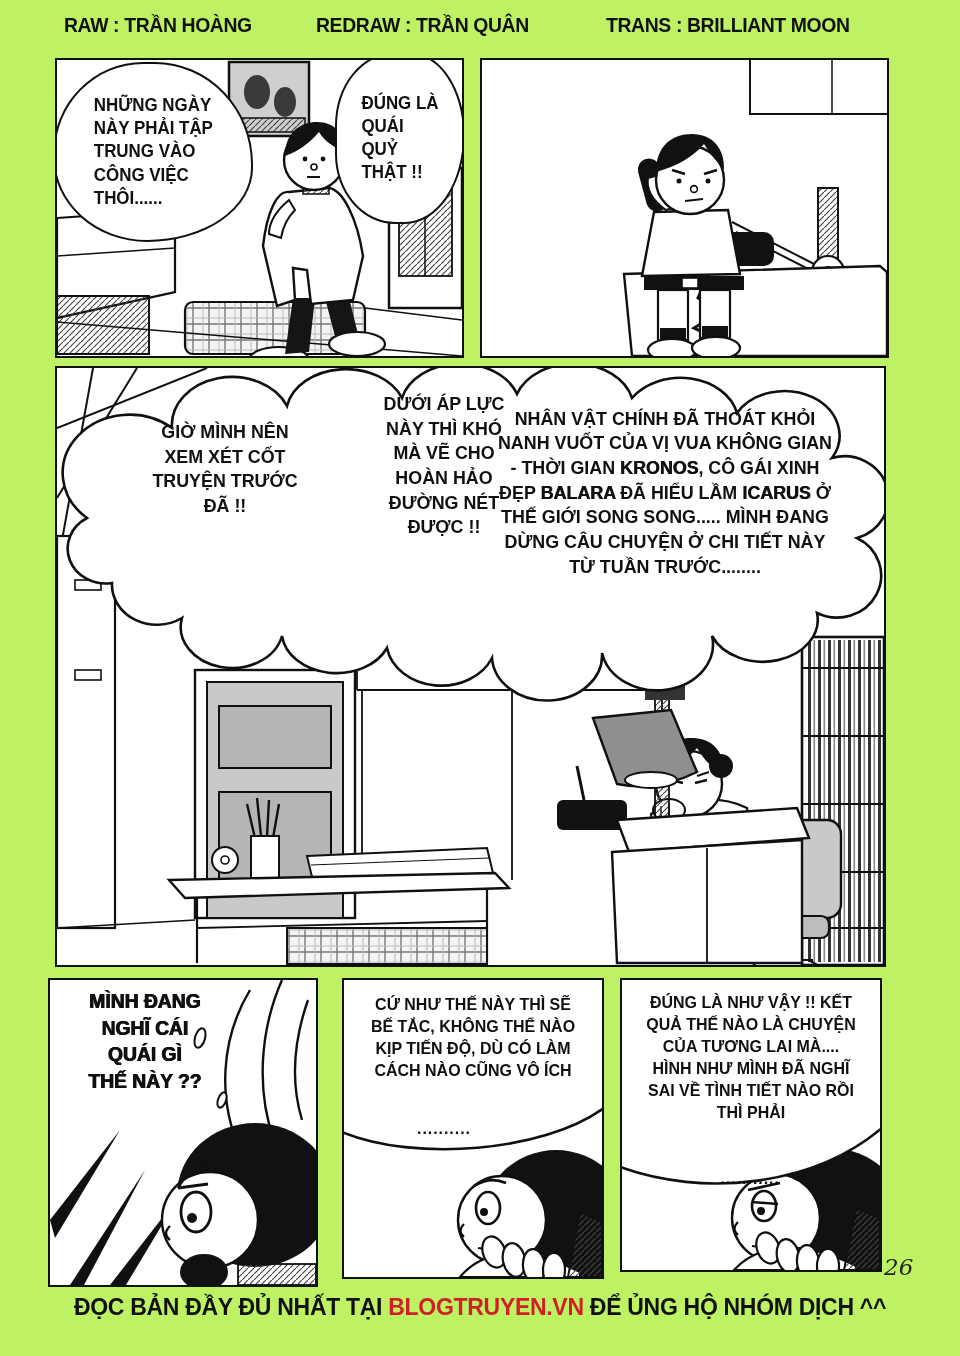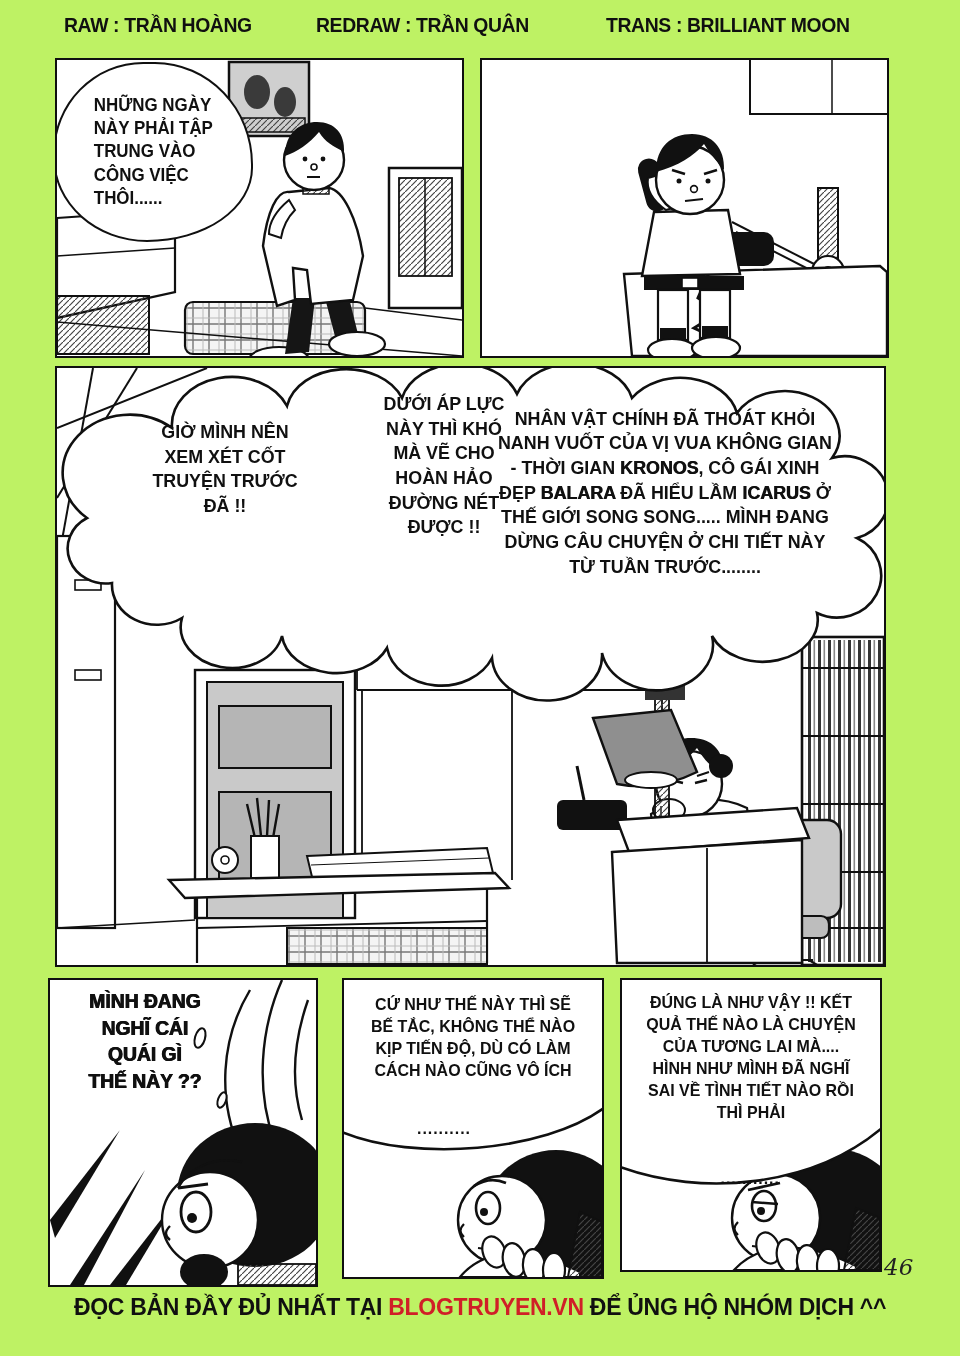--- a/index.html
+++ b/index.html
@@ -81,20 +81,26 @@
         <line x1="250" y1="117" x2="263" y2="117" stroke-width="2"></line>
       </g>
     </svg>
     <div class="bubble" style="left:-4px;top:2px;width:196px;height:176px;border-radius:46% 50% 54% 48%/52% 58% 42% 48%">
       <div class="btext" style="font-size:18px">NHỮNG NGÀY
 NÀY PHẢI TẬP
 TRUNG VÀO
 CÔNG VIỆC
 THÔI......</div>
     </div>
+    <div class="bubble" style="left:278px;top:-8px;width:126px;height:168px;border-radius:50% 46% 50% 50%/46% 52% 56% 44%">
+      <div class="btext" style="font-size:18px">ĐÚNG LÀ
+QUÁI
+QUỶ
+THẬT !!</div>
+    </div>
   </div>
 
   <div class="panel" style="left:480px;top:58px;width:405px;height:296px">
     <svg class="art" viewBox="0 0 405 296">
       <g stroke="#101010" fill="none">
         <path d="M268,0 V54 H405" stroke-width="2"></path>
         <line x1="350" y1="0" x2="350" y2="54" stroke-width="1.5"></line>
         <rect x="336" y="128" width="20" height="150" fill="url(#hatch)" stroke-width="2"></rect>
         <line x1="250" y1="162" x2="336" y2="206" stroke-width="2"></line>
         <line x1="254" y1="172" x2="336" y2="214" stroke-width="2"></line>
@@ -303,19 +309,19 @@
         <path d="M-2,152 C70,182 200,172 260,128" fill="none" stroke="#101010" stroke-width="2.6"></path>
       </g>
     </svg>
     <div class="freetext" style="left:8px;top:14px;width:242px;font-size:17px">CỨ NHƯ THẾ NÀY THÌ SẼ
 BẾ TẮC, KHÔNG THỂ NÀO
 KỊP TIẾN ĐỘ, DÙ CÓ LÀM
 CÁCH NÀO CŨNG VÔ ÍCH</div>
     <div class="freetext" style="left:45px;top:138px;width:110px;font-size:17px;letter-spacing:1px">..........</div>
   </div>
 
-  <span id="pagenum">46</span>
+  <span id="pagenum">26</span>
 
   <div id="footer">
     <span>ĐỌC BẢN ĐẦY ĐỦ NHẤT TẠI </span><span id="footer-site" style="color: rgb(208, 31, 39);">BLOGTRUYEN.VN</span><span> ĐỂ ỦNG HỘ NHÓM DỊCH ^^</span>
   </div>
 
 </div>
 
 </body></html>

